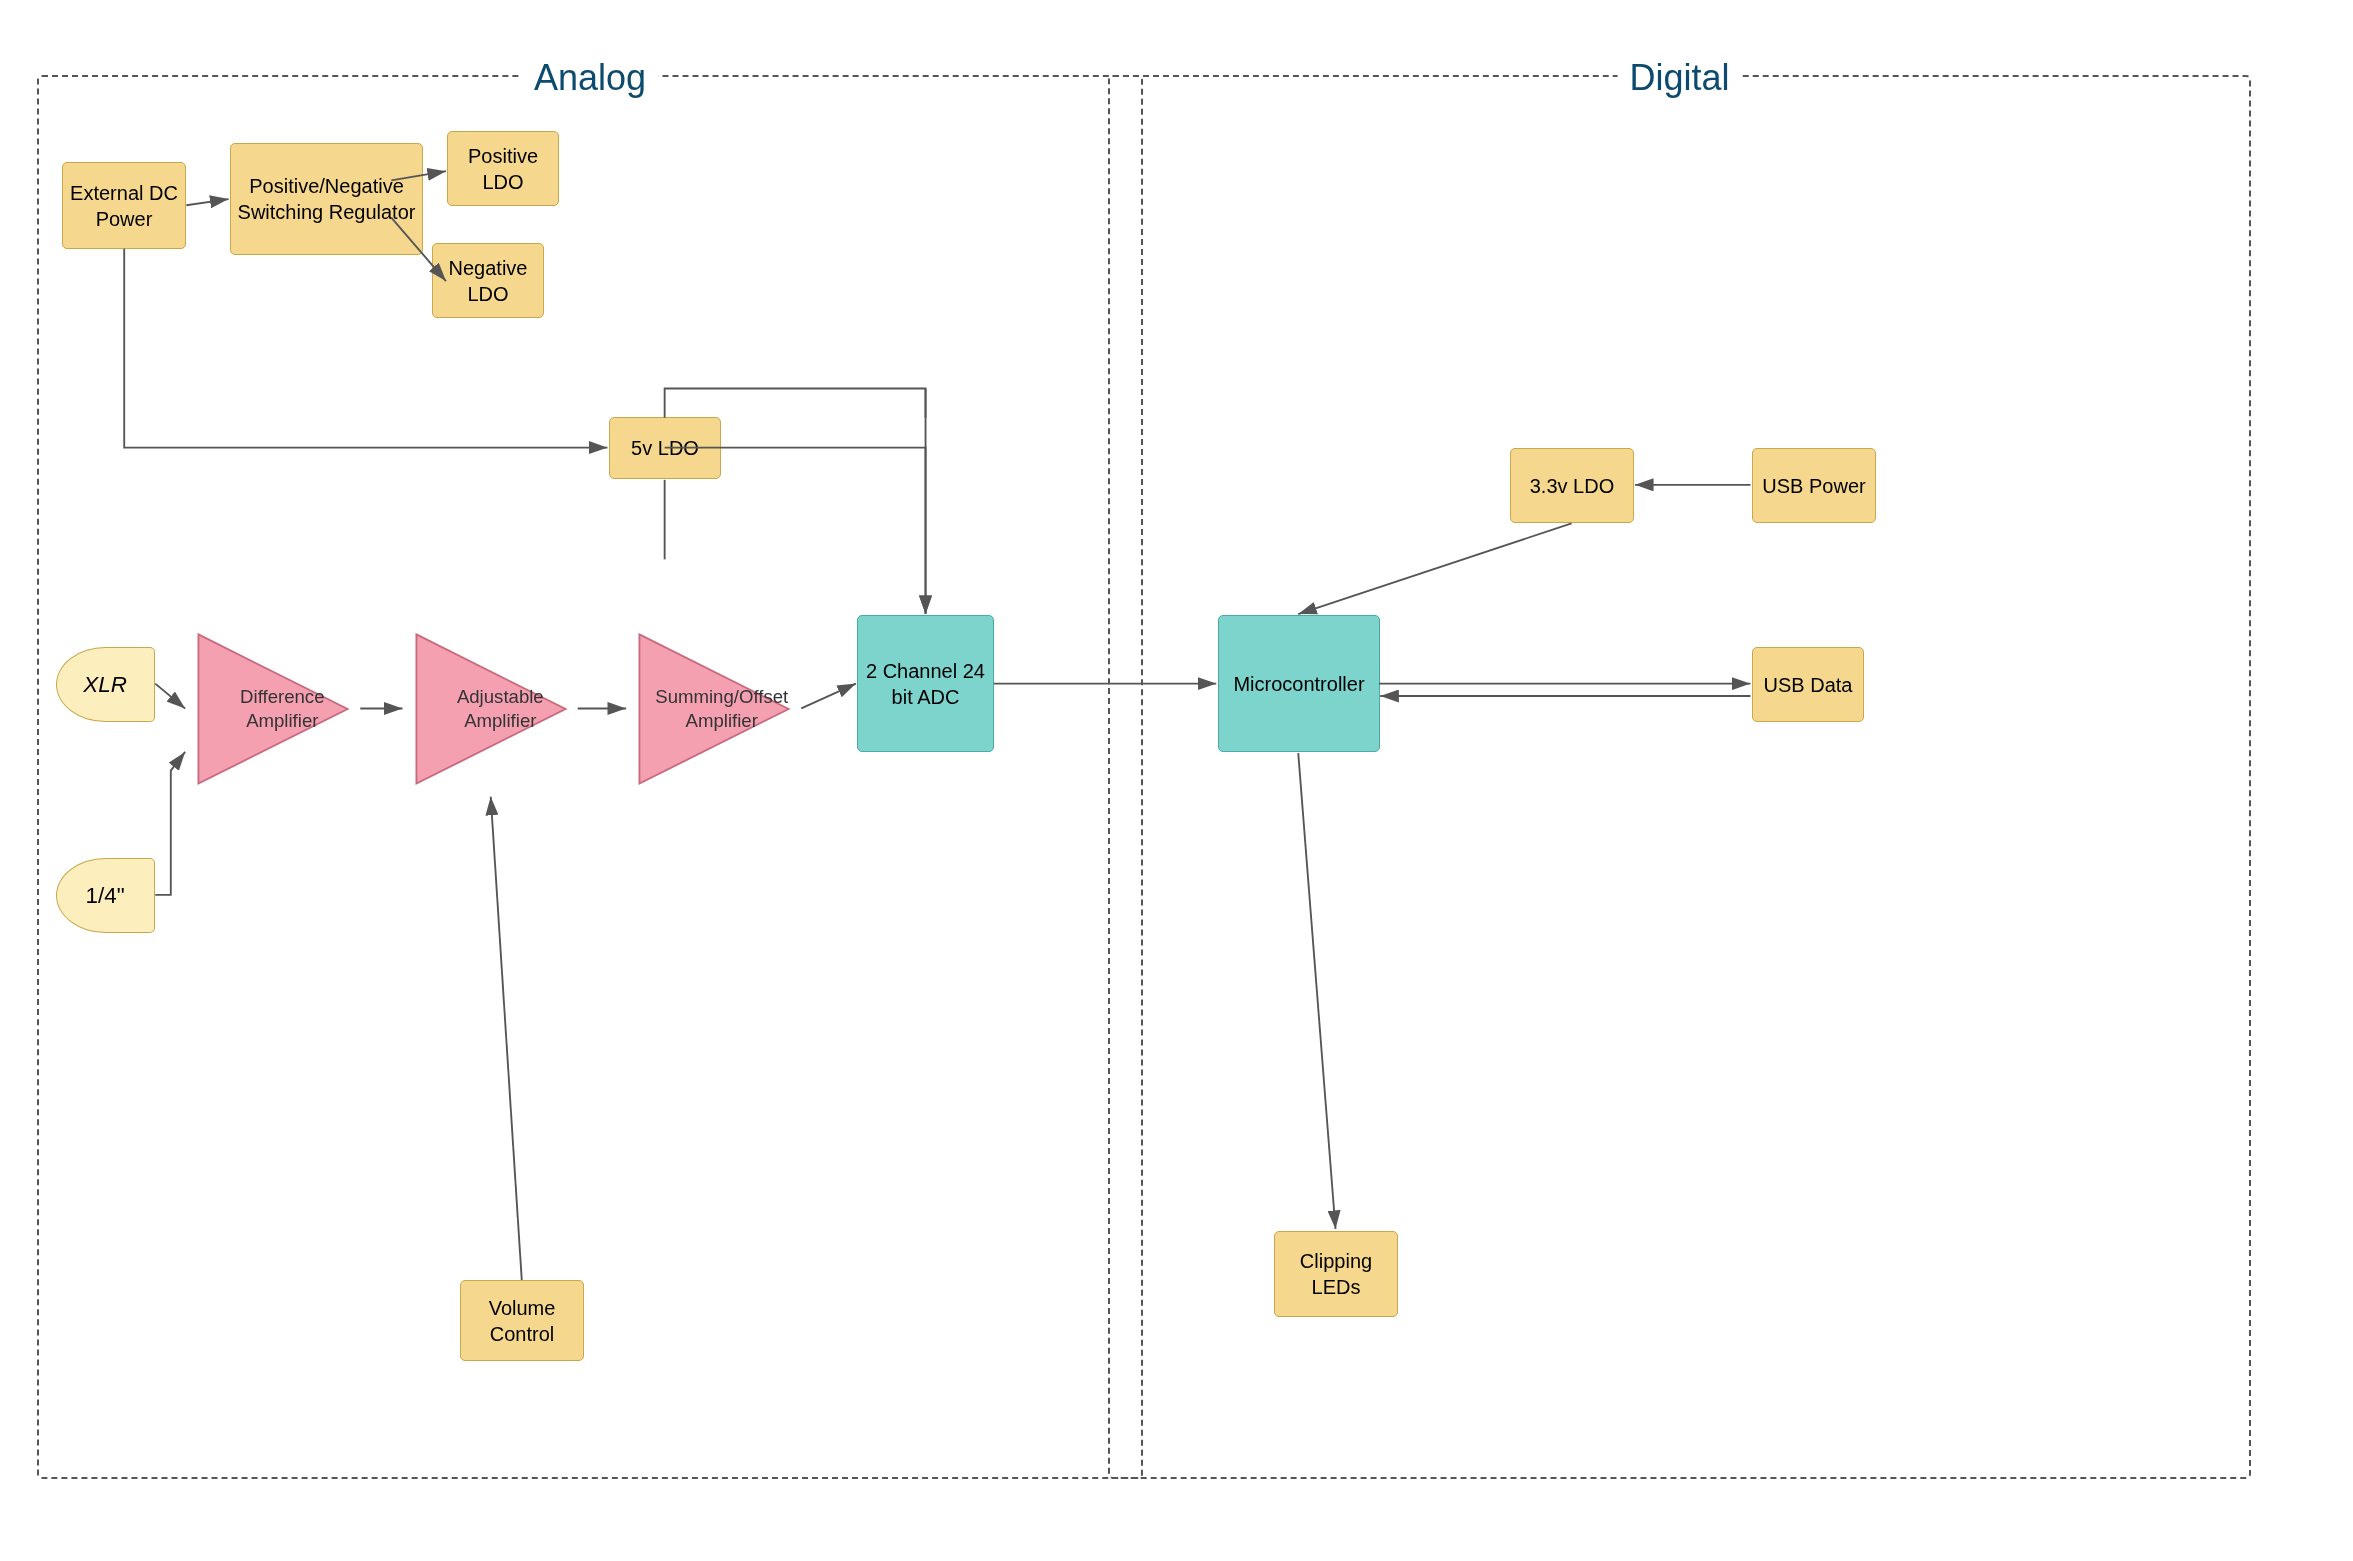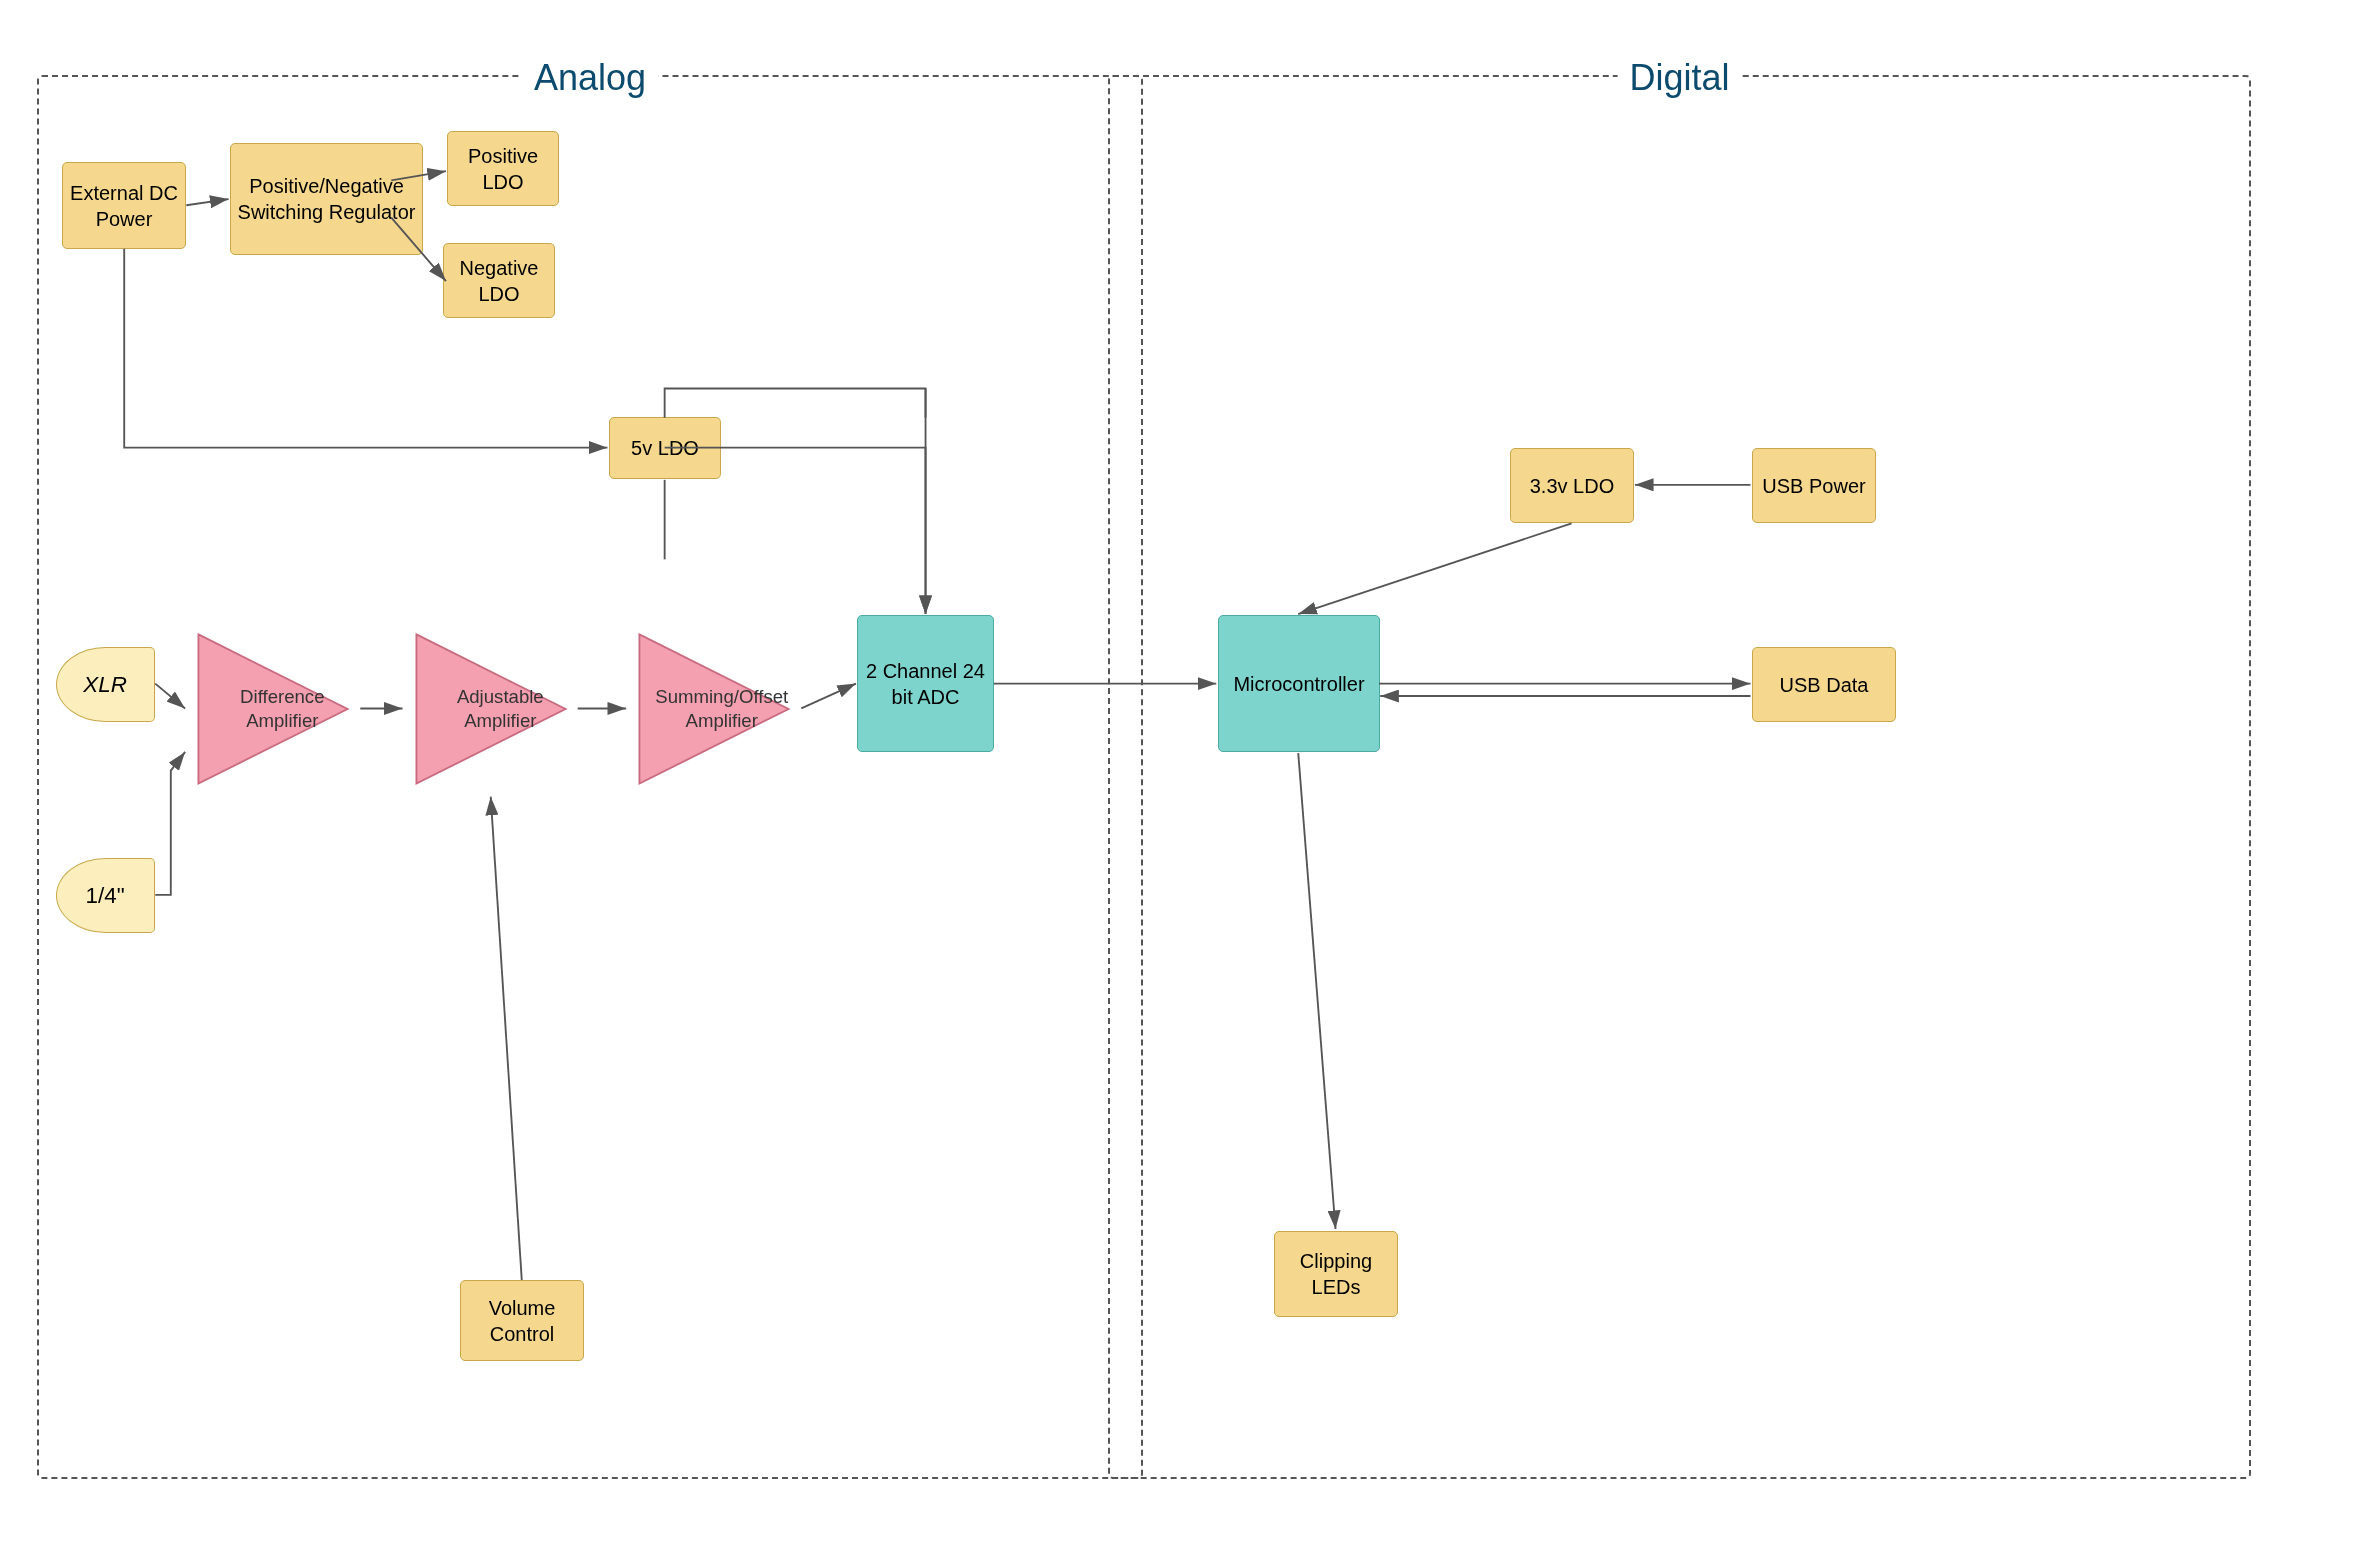--- a/index.html
+++ b/index.html
@@ -166,21 +166,21 @@
   </div>
 
   <div class="box box-yellow" style="left: 193px; top: 93px; width: 193px; height: 112px;">
     <span>Positive/Negative Switching Regulator</span>
   </div>
 
   <div class="box box-yellow" style="left: 410px; top: 81px; width: 112px; height: 75px;">
     <span>Positive LDO</span>
   </div>
 
-  <div class="box box-yellow" style="left: 406px; top: 193px; width: 112px; height: 75px;">
+  <div class="box box-yellow" style="left: 395px; top: 193px; width: 112px; height: 75px;">
     <span>Negative LDO</span>
   </div>
 
   <div class="box box-yellow" style="left: 572px; top: 367px; width: 112px; height: 62px;">
     <span>5v LDO</span>
   </div>
 
   <div class="xlr-shape" style="left: 18.6px; top: 597px; width: 99px; height: 75px;">
     <span>XLR</span>
   </div>
@@ -223,21 +223,21 @@
   </div>
 
   <div class="box box-yellow" style="left: 1473px; top: 398px; width: 124px; height: 75px;">
     <span>3.3v LDO</span>
   </div>
 
   <div class="box box-yellow" style="left: 1715px; top: 398px; width: 124px; height: 75px;">
     <span>USB Power</span>
   </div>
 
-  <div class="box box-yellow" style="left: 1715px; top: 597px; width: 144px; height: 75px;">
+  <div class="box box-yellow" style="left: 1715px; top: 597px; width: 112px; height: 75px;">
     <span>USB Data</span>
   </div>
 
   <div class="box box-yellow" style="left: 1237px; top: 1181px; width: 124px; height: 86px;">
     <span>Clipping LEDs</span>
   </div>
 
   <svg class="arrows-svg" xmlns="http://www.w3.org/2000/svg" viewBox="0 0 3668 2360" width="2279" height="1466">
     <defs>
       <marker id="arrow" markerWidth="10" markerHeight="7" refX="10" refY="3.5" orient="auto">

